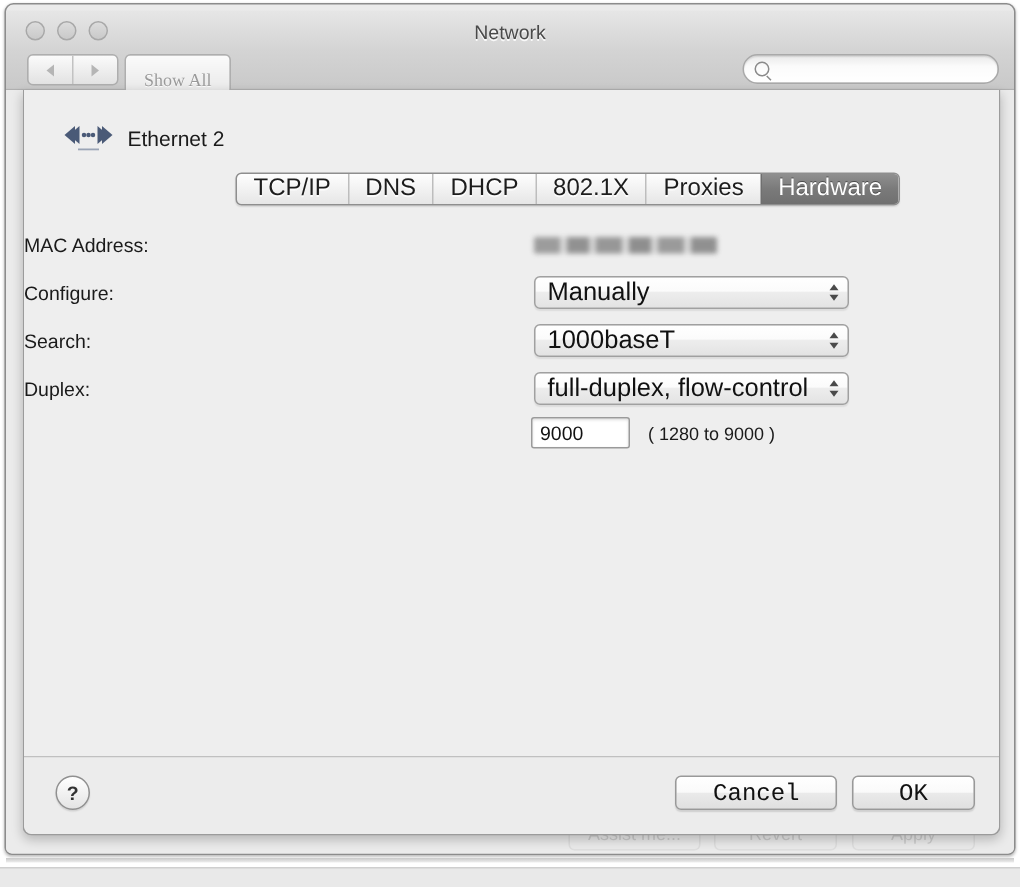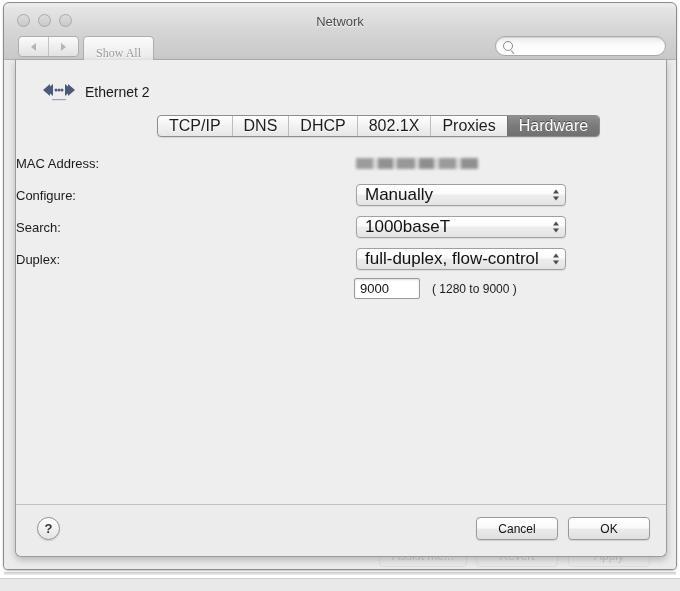--- a/index.html
+++ b/index.html
@@ -474,28 +474,29 @@
   }
   .foot-btns {
     position: absolute;
     right: 16px; top: 12px;
     display: flex;
     gap: 10px;
   }
   .push-btn {
     min-width: 82px;
     height: 23px;
-    padding: 0 14px;
+    padding: 0 24px;
     border: 1px solid #999;
     border-radius: 4px;
     background: linear-gradient(to bottom, #ffffff 0%, #fafafa 48%, #eaeaea 52%, #e0e0e0 100%);
     display: flex; align-items: center; justify-content: center;
-    font-size: 12px; color: #111;
+    font-size: 16px; color: #111;
     box-sizing: border-box;
     box-shadow: 0 1px 1px rgba(0,0,0,0.12);
+    font-family: Liberation Mono, monospace;
   }
 
   
   .under-strip {
     position: absolute;
     left: 0; top: 572px;
     width: 680px; height: 19px;
     background: #ffffff;
   }
   .under-strip .bar1 {

